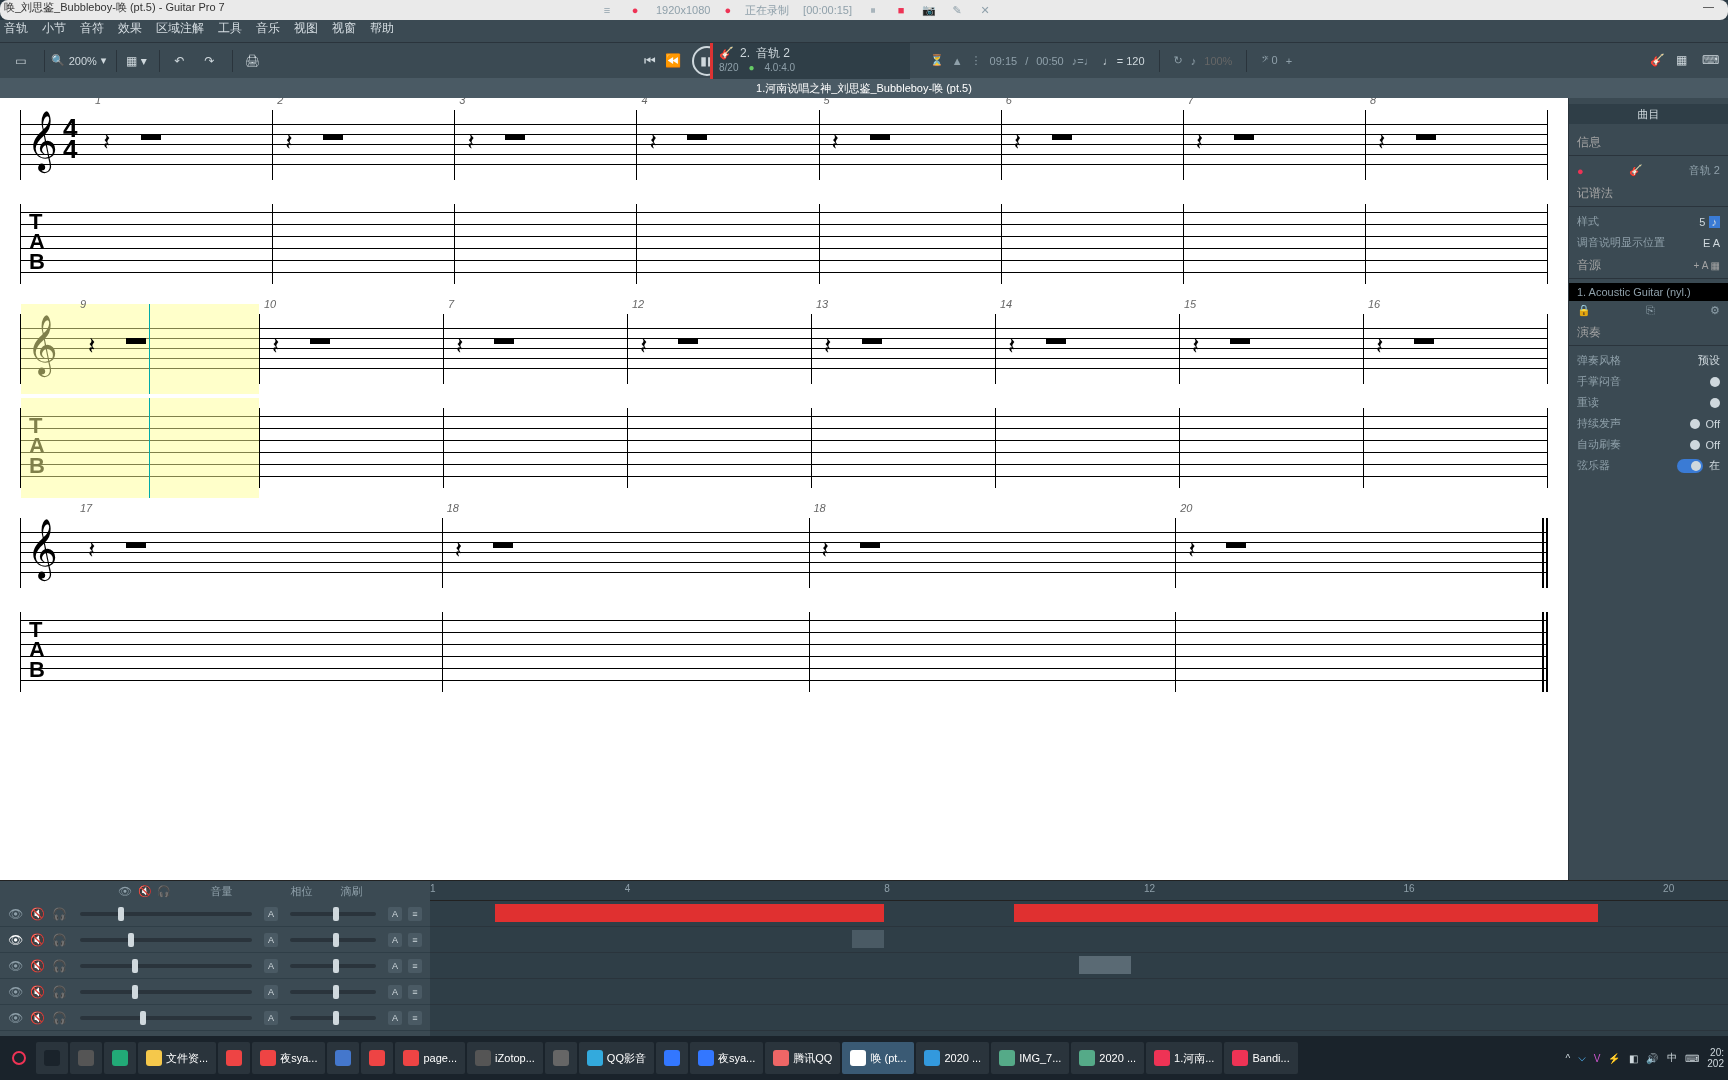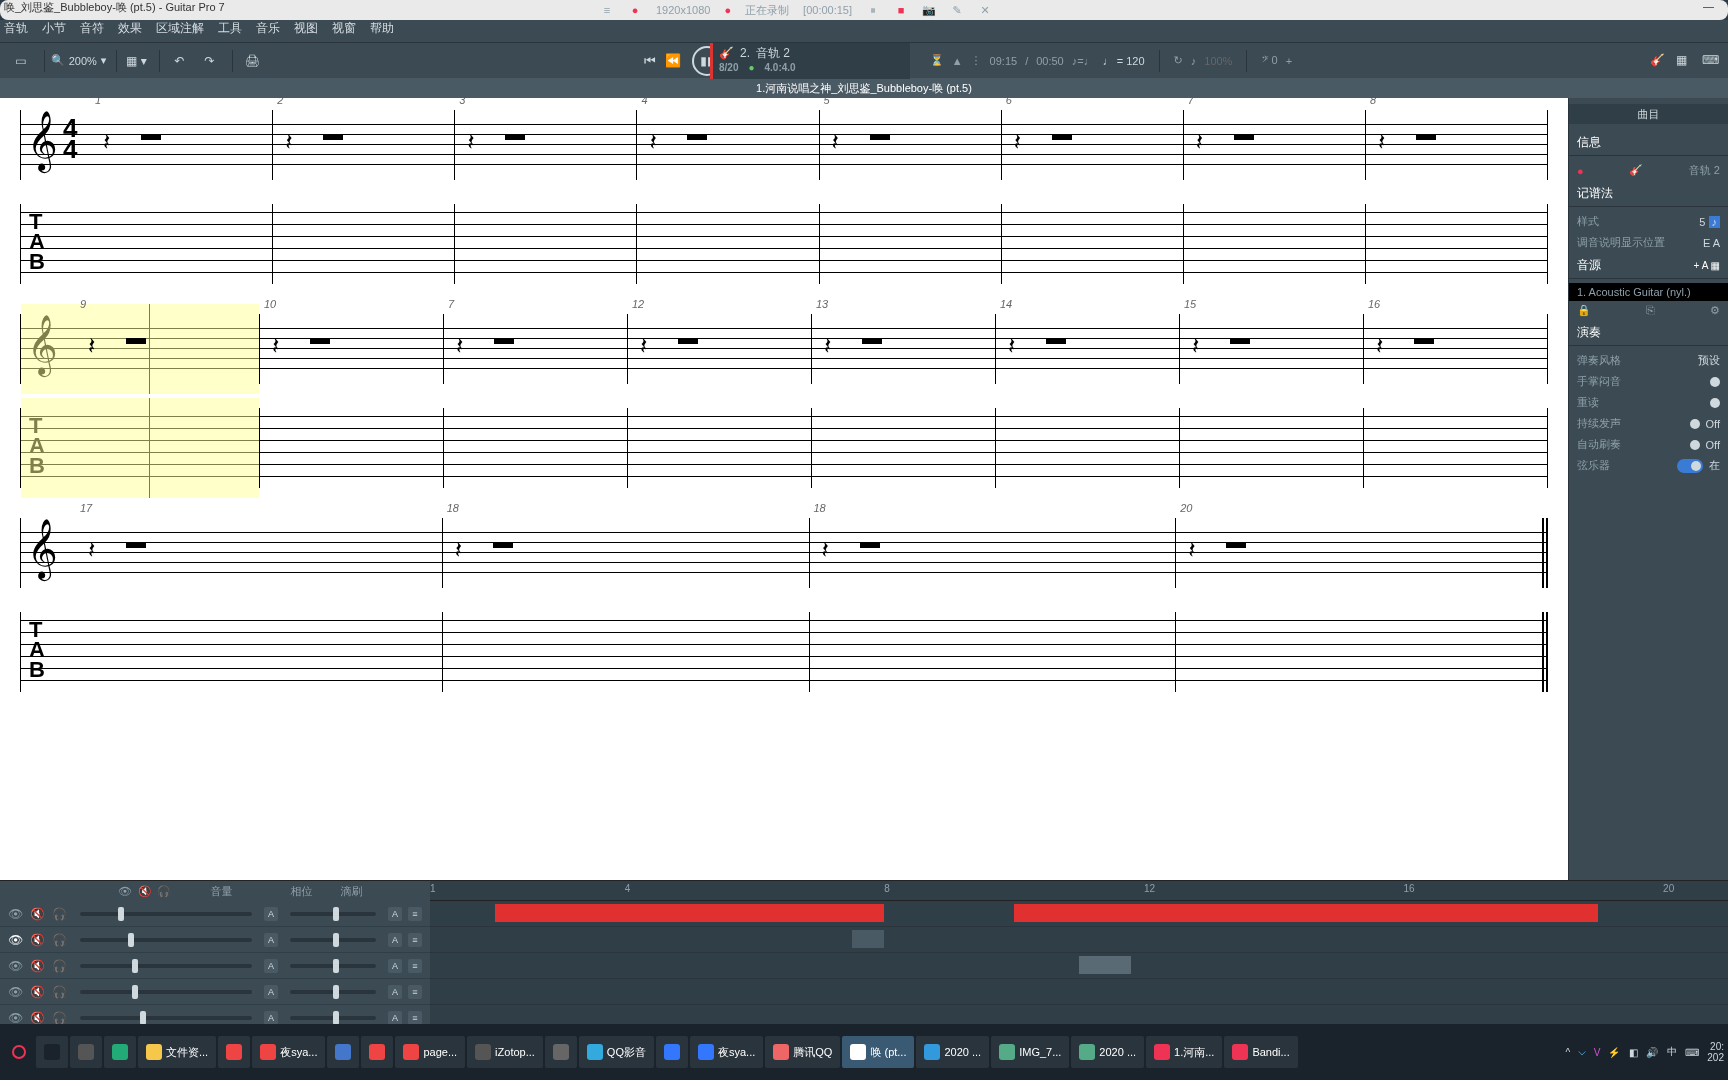--- a/index.html
+++ b/index.html
@@ -14,32 +14,32 @@
 .menubar span { cursor:default; }
 .toolbar { height:36px; background:#3b4a53; border-top:1px solid #2a343c; display:flex; align-items:center; padding:0 8px; position:relative; }
 .tb-btn { display:inline-flex; align-items:center; justify-content:center; height:26px; min-width:26px; color:#cfd8dd; margin-right:4px; }
 .tb-sep { width:1px; height:22px; background:#2a343c; margin:0 6px; }
 .zoom-box { display:flex; align-items:center; gap:4px; font-size:11px; color:#cfd8dd; }
 .playback { position:absolute; left:50%; transform:translateX(-220px); display:flex; align-items:center; gap:10px; }
 .play-btn { width:30px; height:30px; border:2px solid #cfd8dd; border-radius:50%; display:flex; align-items:center; justify-content:center; font-size:12px; }
 .transport-ico { font-size:13px; color:#cfd8dd; }
 .track-pill { position:absolute; left:710px; display:flex; flex-direction:column; background:#2f3e47; border-left:3px solid #d33; height:36px; width:200px; padding:2px 6px; }
 .track-pill .top { display:flex; align-items:center; gap:6px; font-size:12px; }
-.track-pill .bot { display:flex; gap:10px; font-size:10px; color:#8fa0aa;font-weight:bold; }
+.track-pill .bot { display:flex; gap:10px; font-size:10px; color:#8fa0aa; }
 .time-block { position:absolute; left:930px; display:flex; align-items:center; gap:8px; font-size:11px; color:#8fa0aa; }
 .time-block .tempo { color:#cfd8dd; }
 .right-tools { position:absolute; right:10px; display:flex; align-items:center; gap:10px; }
 .ico { display:inline-block; width:16px; height:16px; color:#cfd8dd; }
 .doc-title-bar { height:20px; background:#4a5a64; color:#fff; display:flex; align-items:center; justify-content:center; font-size:11px; }
 
 .main { position:absolute; top:98px; left:0; right:0; bottom:200px; display:flex; }
 .score-area { flex:1; background:#fff; overflow:auto; position:relative; }
 .side-panel { width:160px; background:#3b4a53; border-left:1px solid #2a343c; padding:6px 0; overflow:hidden; }
 .side-tab { height:20px; background:#2f3e47; display:flex; align-items:center; justify-content:center; font-size:11px; margin-bottom:6px; }
-.side-sec { padding:4px 8px; font-size:12px; color:#ffffff; }
+.side-sec { padding:4px 8px; font-size:12px; color:#a3a3a3; }
 .side-sec.header { font-weight:500; border-bottom:1px solid #2a343c; padding-bottom:4px; margin-bottom:4px; display:flex; justify-content:space-between; align-items:center; }
 .side-row { display:flex; align-items:center; justify-content:space-between; font-size:11px; color:#8fa0aa; padding:3px 8px; }
 .side-row .val { color:#cfd8dd; }
 .toggle { width:26px; height:14px; background:#2a343c; border-radius:7px; position:relative; }
 .toggle.on { background:#3a7bd5; }
 .toggle .knob { width:10px; height:10px; background:#cfd8dd; border-radius:50%; position:absolute; top:2px; left:2px; }
 .toggle.on .knob { left:14px; }
 .dot { width:10px; height:10px; border-radius:50%; background:#cfd8dd; }
 
 
@@ -70,21 +70,21 @@
 .track-row .badge { width:14px; height:14px; background:#4a5a64; border-radius:2px; font-size:9px; display:flex; align-items:center; justify-content:center; color:#cfd8dd; }
 .track-lane-area { flex:1; position:relative; background:#2f3e47; }
 .lane-ruler { height:20px; position:relative; border-bottom:1px solid #222; }
 .lane-ruler span { position:absolute; top:2px; font-size:10px; color:#8fa0aa; }
 .lane { height:26px; position:relative; border-bottom:1px solid #2a343c; }
 .clip { position:absolute; top:3px; height:18px; background:#e03030; }
 .clip.dark { background:#4a5a64; }
 .clip.grey { background:#5a6a74; }
 
 
-.taskbar { position:absolute; left:0; right:0; bottom:0; height:56px; background:#1a232b; display:flex; align-items:center; padding:0 4px; gap:2px; }
+.taskbar { position:absolute; left:0; right:0; bottom:0; height:44px; background:#1a232b; display:flex; align-items:center; padding:0 4px; gap:2px; }
 .task { height:32px; padding:0 8px; display:flex; align-items:center; gap:4px; font-size:11px; color:#fff; background:#2a343c; border-radius:2px; white-space:nowrap; overflow:hidden; max-width:110px; }
 .task.active { background:#3a5a74; }
 .task-ico { width:16px; height:16px; border-radius:3px; display:inline-block; }
 .tray { margin-left:auto; display:flex; align-items:center; gap:8px; font-size:10px; color:#cfd8dd; }
 </style>
 </head>
 <body>
 
 <div class="titlebar">
   <span>唤_刘思鉴_Bubbleboy-唤 (pt.5) - Guitar Pro 7</span>

